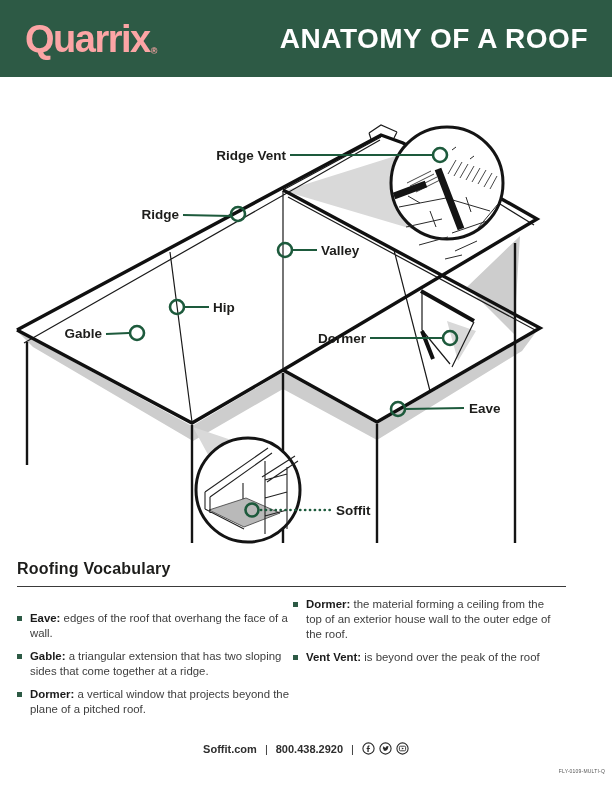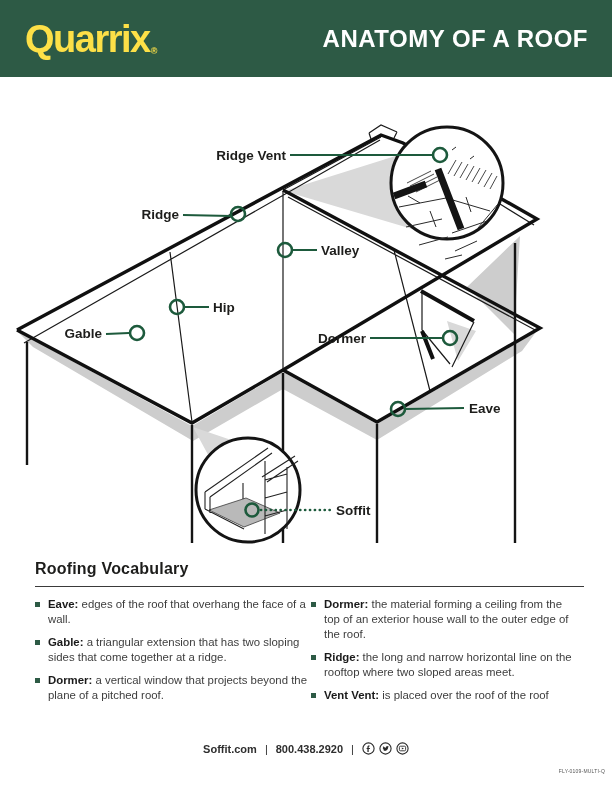--- a/index.html
+++ b/index.html
@@ -2,31 +2,31 @@
 <html><head>
 <meta charset="utf-8">
 <style>
   html,body{margin:0;padding:0;background:#e8e8e8;}
   .page{position:relative;width:612px;height:791px;background:#ffffff;overflow:hidden;
         font-family:"Liberation Sans", sans-serif;}
   
   .header{position:absolute;left:0;top:0;width:612px;height:77px;background:#2D5A45;
           display:flex;align-items:center;justify-content:space-between;box-sizing:border-box;
           padding:0 24px 0 25px;}
-  .logo{color:#fde047;font-weight:bold;font-size:38px;letter-spacing:-1.5px;line-height:1;}
+  .logo{color:#fca5a5;font-weight:bold;font-size:38px;letter-spacing:-1.5px;line-height:1;}
   .logo sup{font-size:9px;letter-spacing:0;vertical-align:-2px;margin-left:1px;}
-  .header-title{color:#ffffff;font-size:24px;font-weight:bold;letter-spacing:0.5px;}
+  .header-title{color:#ffffff;font-size:28px;font-weight:bold;letter-spacing:0.5px;}
   
   .diagram{position:absolute;left:0;top:77px;}
   
-  .vocab{position:absolute;left:35px;top:560px;width:549px;}
+  .vocab{position:absolute;left:17px;top:560px;width:549px;}
   .vocab h2{margin:0;font-size:16px;font-weight:bold;color:#1d1d1b;letter-spacing:.2px;}
   .vocab .rule{border-top:1.2px solid #3a3a3a;margin-top:8px;margin-bottom:10px;}
   .cols{display:flex;}
-  .col-left{width:276px;flex:none;}
+  .col-left{width:276px;flex:none;margin-top:14px;}
   .col-right{width:268px;flex:none;}
   .vi{position:relative;padding-left:13px;margin-bottom:8px;font-size:11.4px;line-height:15px;color:#3d3d3d;}
   .vi .bullet{position:absolute;left:0;top:5px;width:4.5px;height:4.5px;background:#2D5A45;}
   .vi b{color:#1a1a1a;}
   
   .footer{position:absolute;left:0;top:742px;width:612px;display:flex;align-items:center;
           justify-content:center;gap:7px;font-size:11px;font-weight:bold;color:#2e2e2e;}
   .footer .sep{color:#2e2e2e;font-weight:normal;padding:0 1px;}
   .soc{display:flex;gap:4px;align-items:center;}
   .code{position:absolute;right:7px;top:768px;font-size:5px;color:#555;letter-spacing:.2px;}
@@ -140,22 +140,21 @@
     <h2>Roofing Vocabulary</h2>
     <div class="rule"></div>
     <div class="cols">
       <div class="col-left">
         <div class="vi"><span class="bullet"></span><b>Eave:</b> <span>edges of the roof that overhang the face of a wall.</span></div>
         <div class="vi"><span class="bullet"></span><b>Gable:</b> <span>a triangular extension that has two sloping sides that come together at a ridge.</span></div>
         <div class="vi"><span class="bullet"></span><b>Dormer:</b> <span>a vertical window that projects beyond the plane of a pitched roof.</span></div>
       </div>
       <div class="col-right">
         <div class="vi"><span class="bullet"></span><b>Dormer:</b> <span>the material forming a ceiling from the top of an exterior house wall to the outer edge of the roof.</span></div>
-        <div class="vi"><span class="bullet"></span><b>Ridge:</b> <span>the long and narrow horizontal line on the rooftop where two sloped areas meet.</span></div>
-        <div class="vi"><span class="bullet"></span><b>Vent Vent:</b> <span>is placed over the roof of the roof</span></div>
+        <div class="vi"><span class="bullet"></span><b>Vent Vent:</b> <span>is beyond over the peak of the roof</span></div>
       </div>
     </div>
   </div>
 
   <div class="footer">
     <span>Soffit.com</span>
     <span class="sep">|</span>
     <span>800.438.2920</span>
     <span class="sep">|</span>
     <span class="soc">

